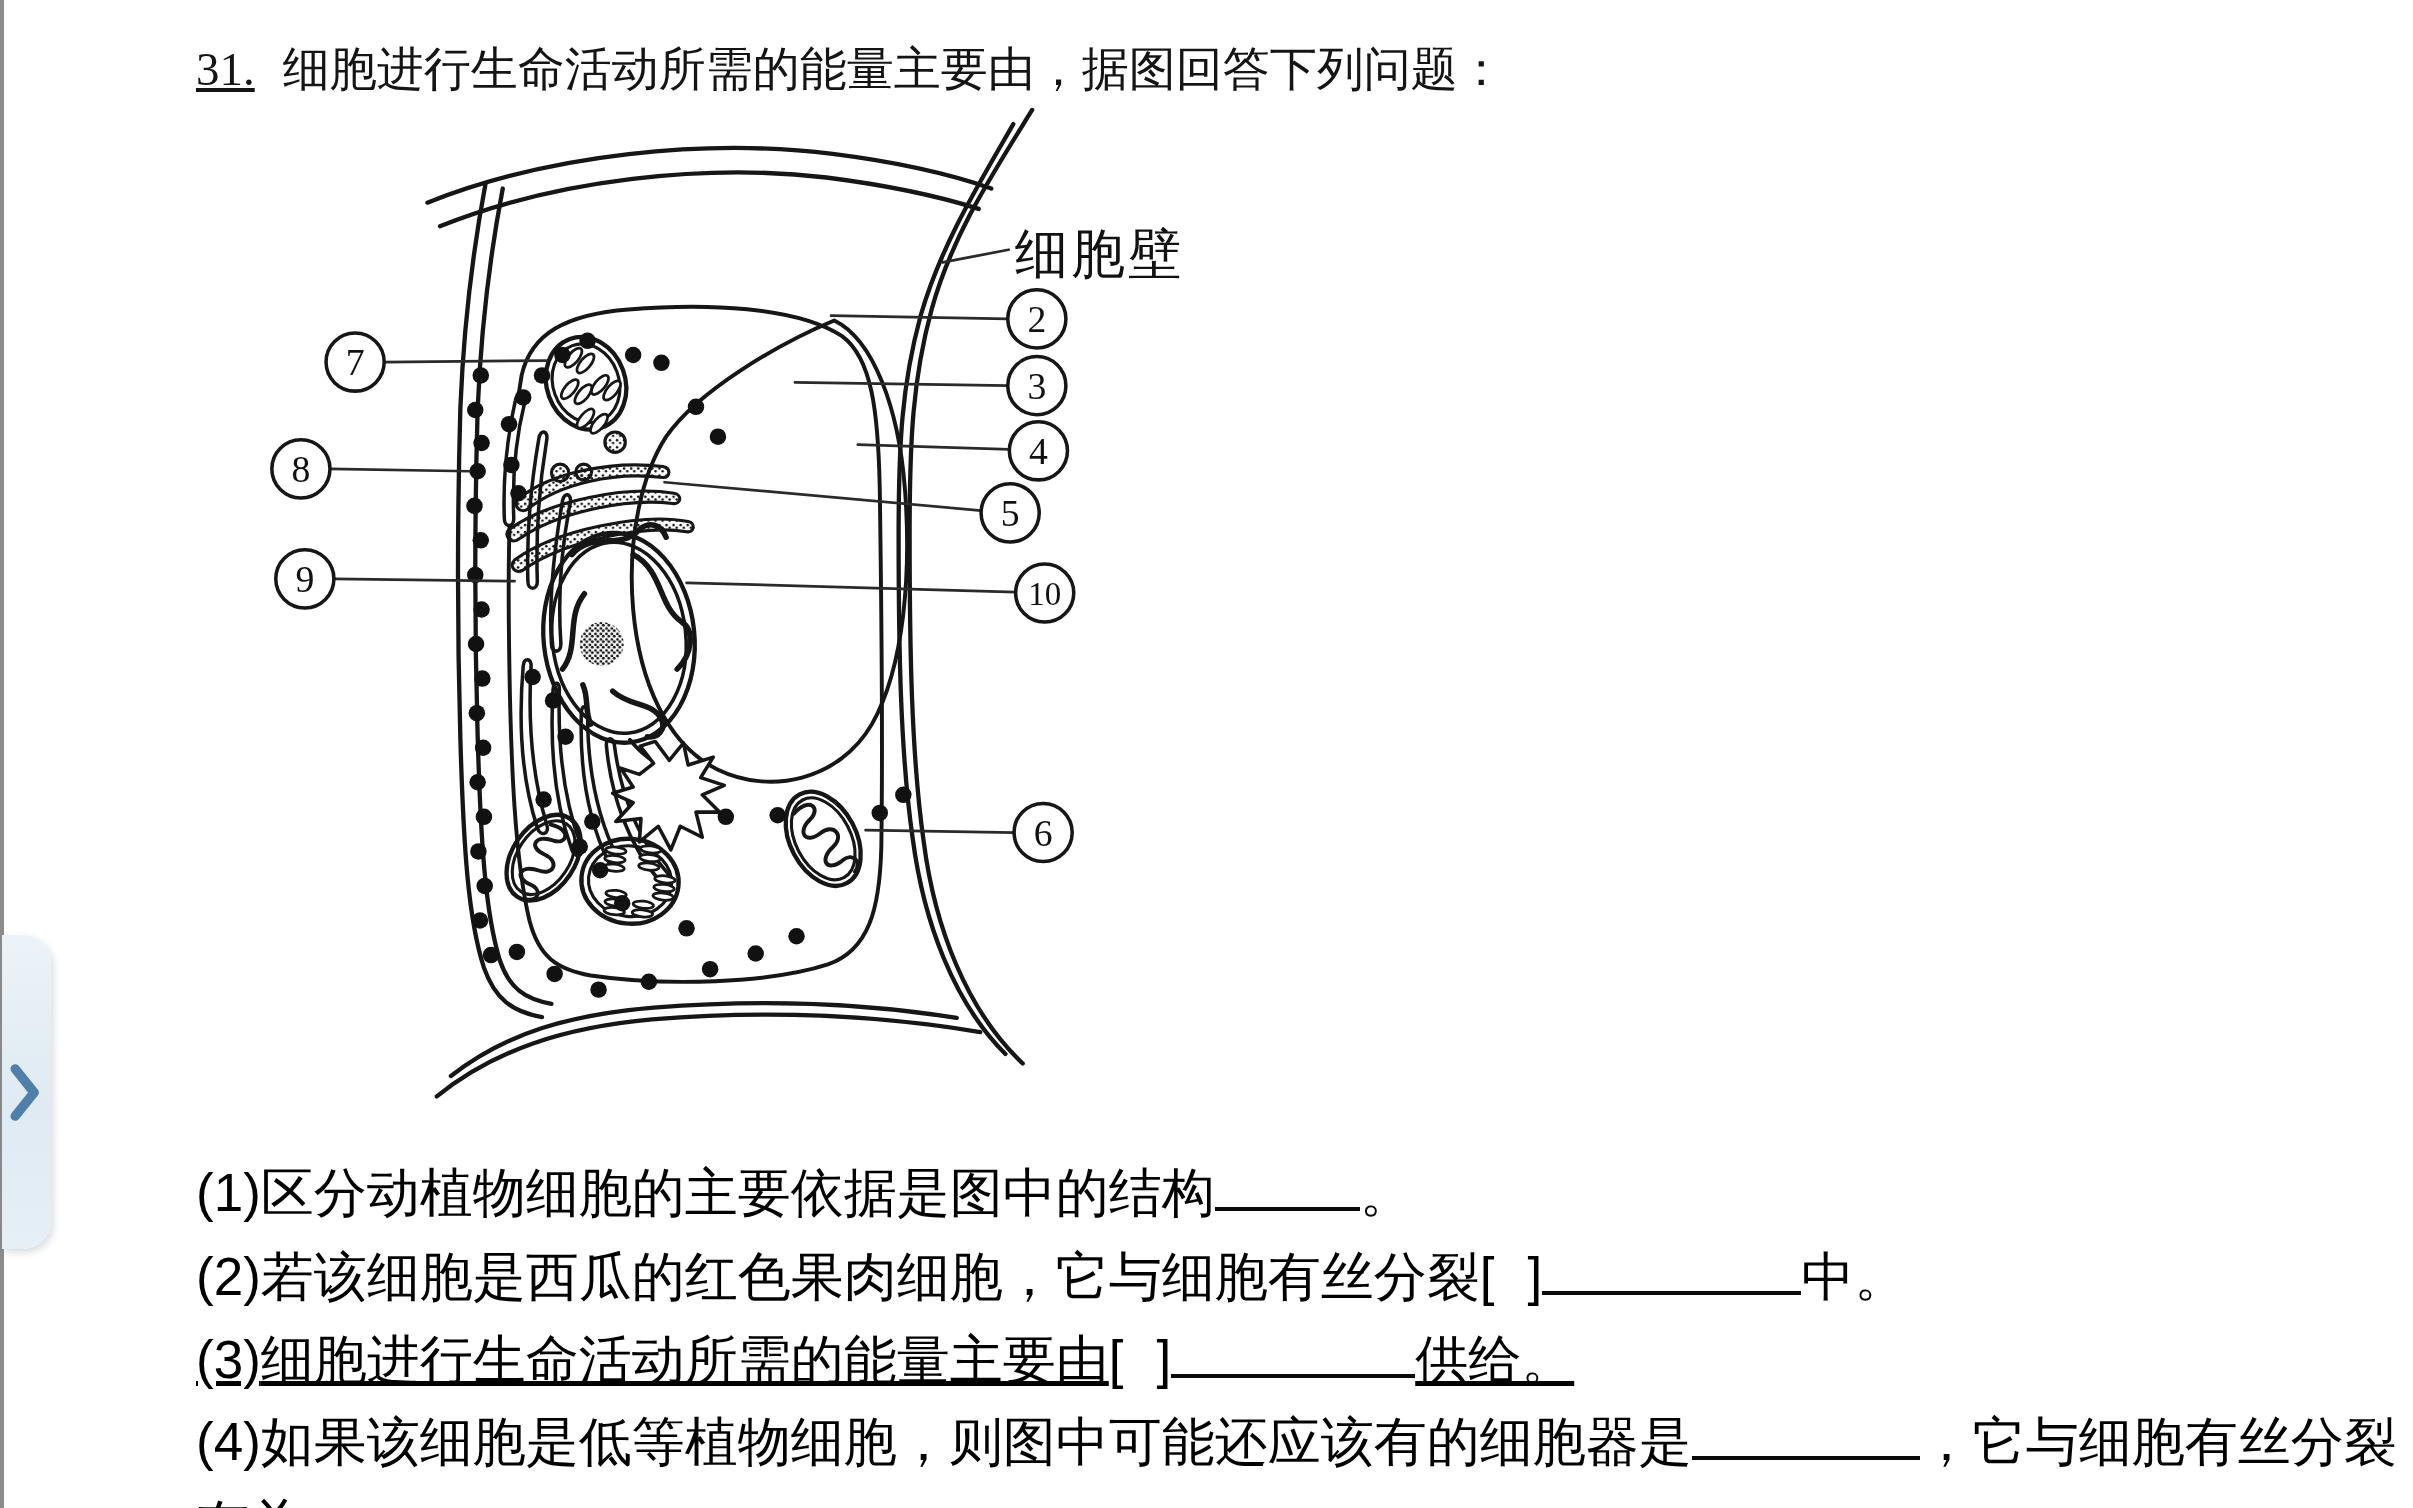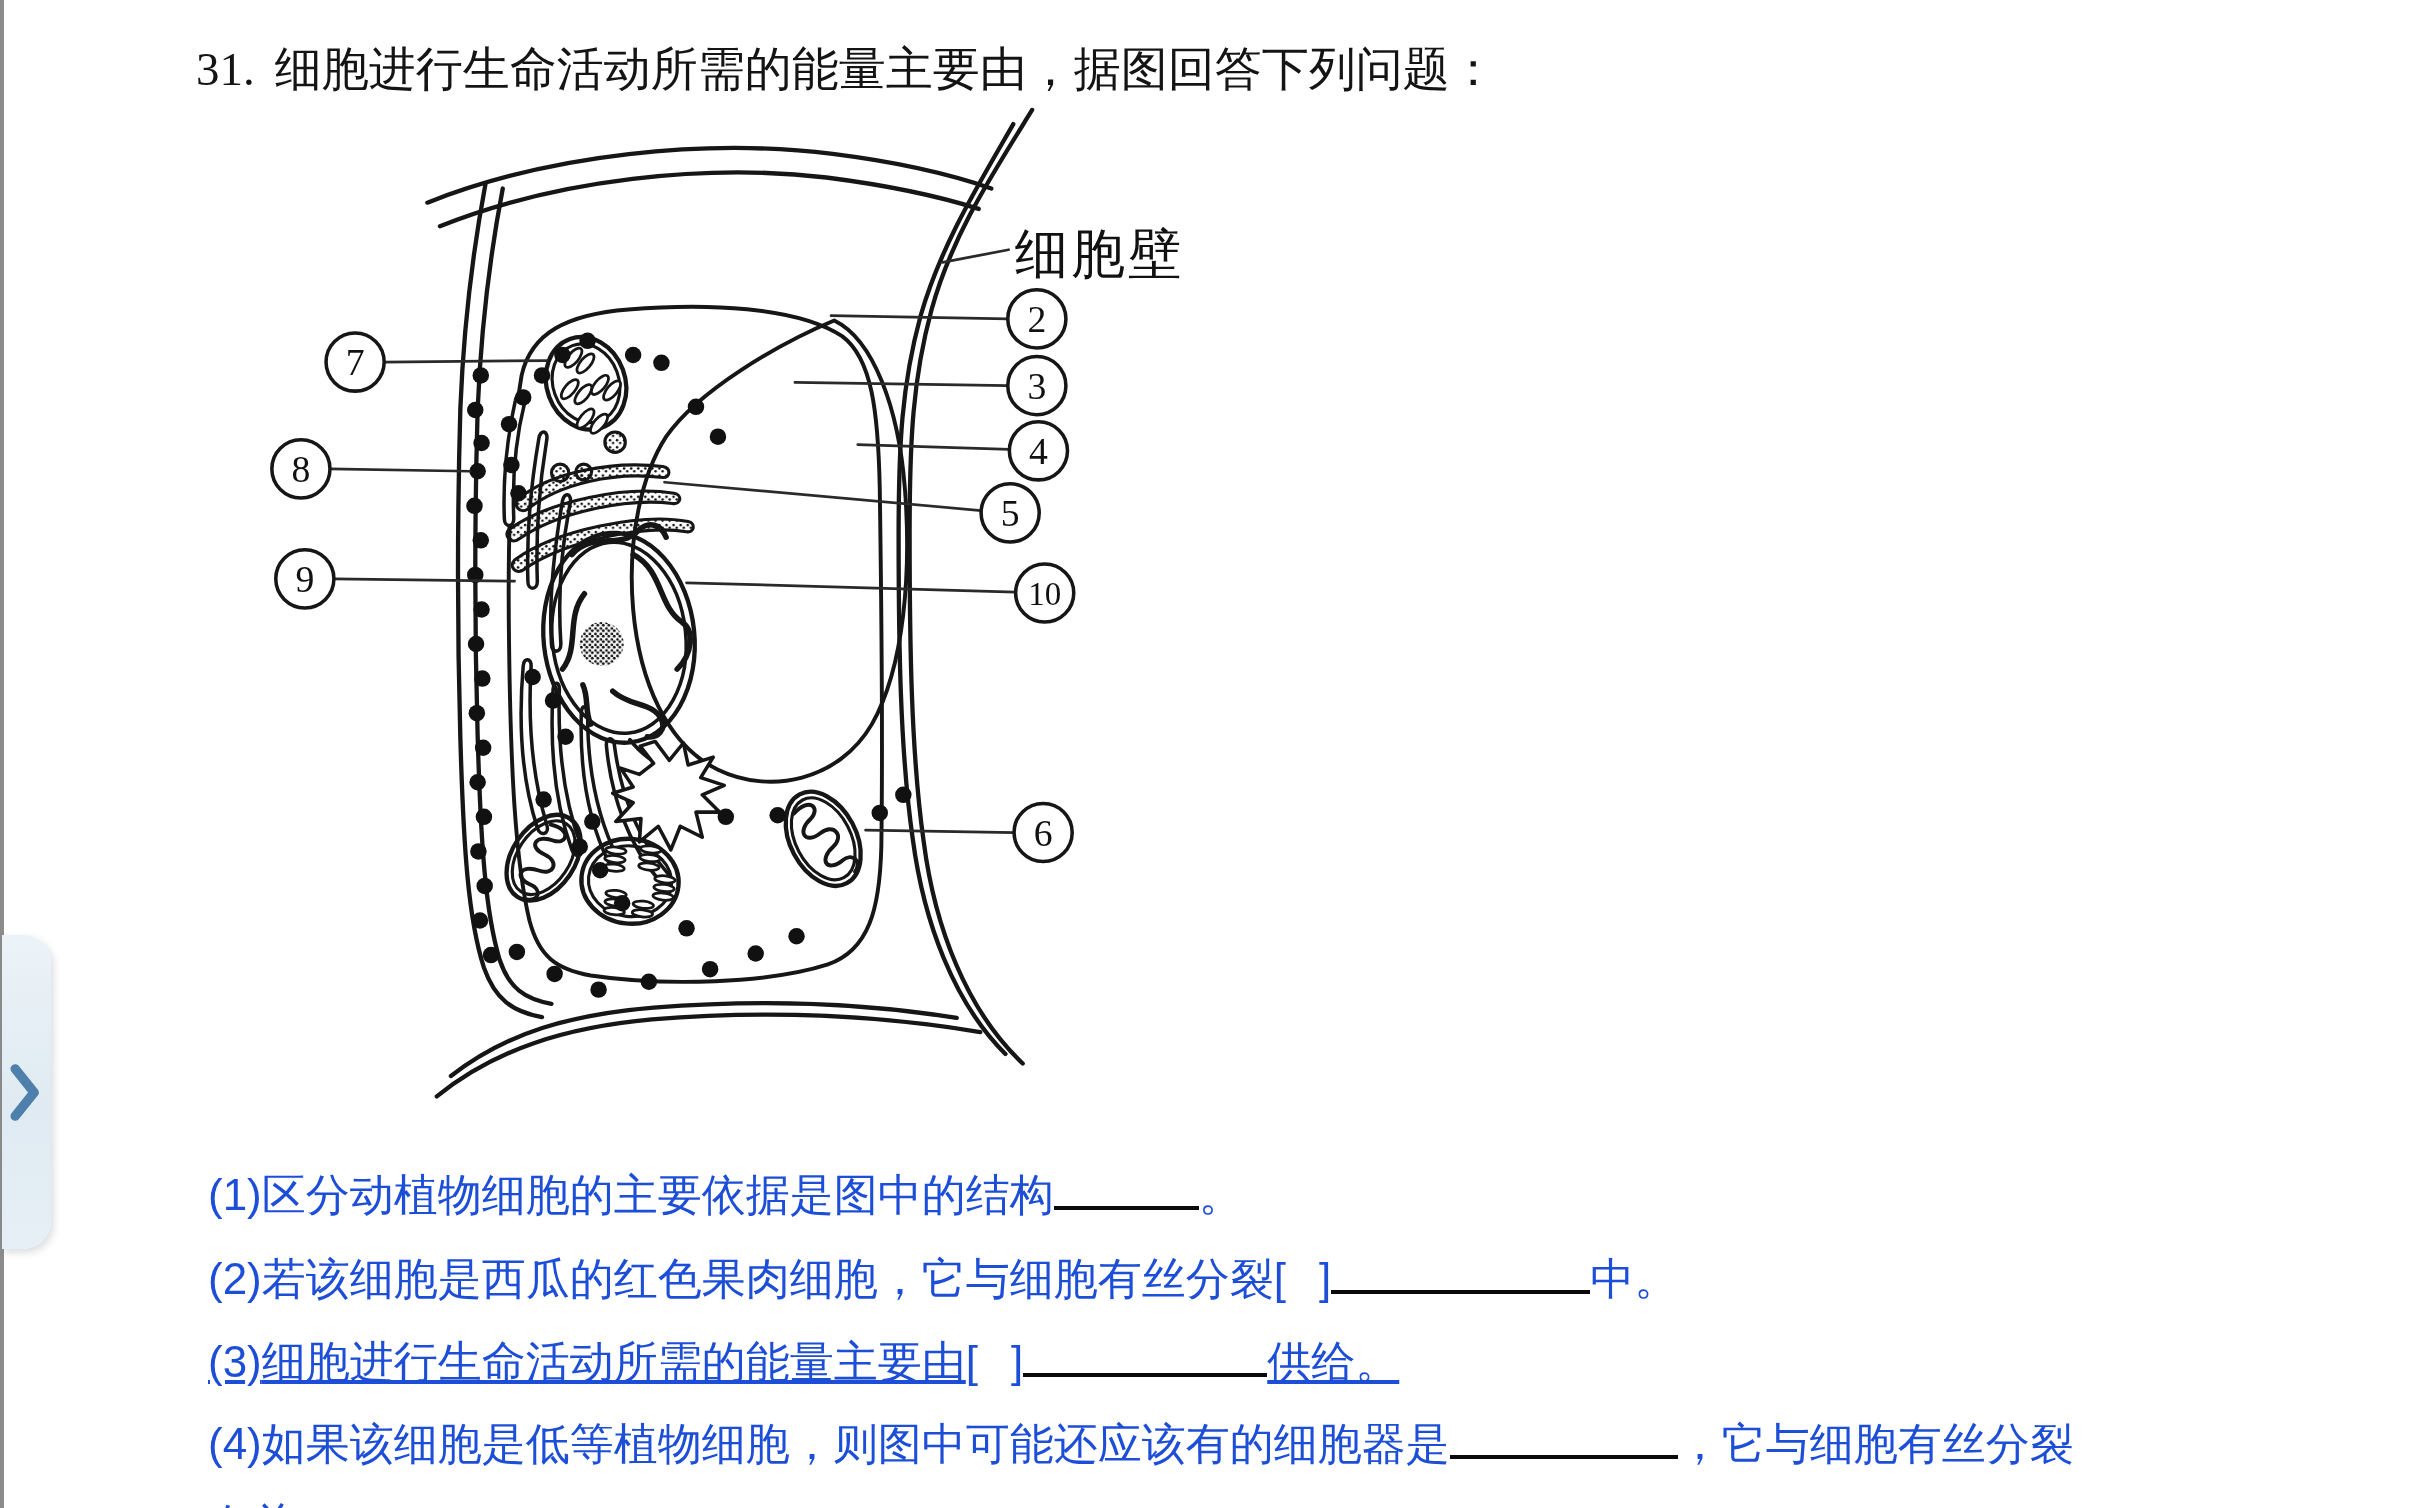--- a/index.html
+++ b/index.html
@@ -10,24 +10,24 @@
     color:#151515;
   }
   .left-border{
     position:absolute;left:0;top:0;width:3.9px;height:1508px;background:#8c8c8c;
   }
   .title-line{
     position:absolute;left:196px;top:41px;
     font-family:"Liberation Serif", serif;
     font-size:47px;line-height:57px;white-space:nowrap;color:#141414;
   }
-  .title-number{display:inline-block;margin-right:20px;}
+  .title-number{display:inline-block;margin-right:28px;text-decoration:underline;}
   .q-line{
     position:absolute;left:196px;white-space:nowrap;
-    font-size:44px;line-height:58px;color:#1d4ed8;margin-left:12px;
+    font-size:53px;line-height:58px;color:#000000;
   }
   .q1{top:1164px;}
   .q2{top:1248px;}
   .q3{top:1331px;text-decoration:underline;}
   .q4{top:1413px;text-align:right;}
   .q5{top:1496px;}
   .blank{
     display:inline-block;border-bottom:4.7px solid #0a0a0a;height:42px;
     vertical-align:baseline;
   }

